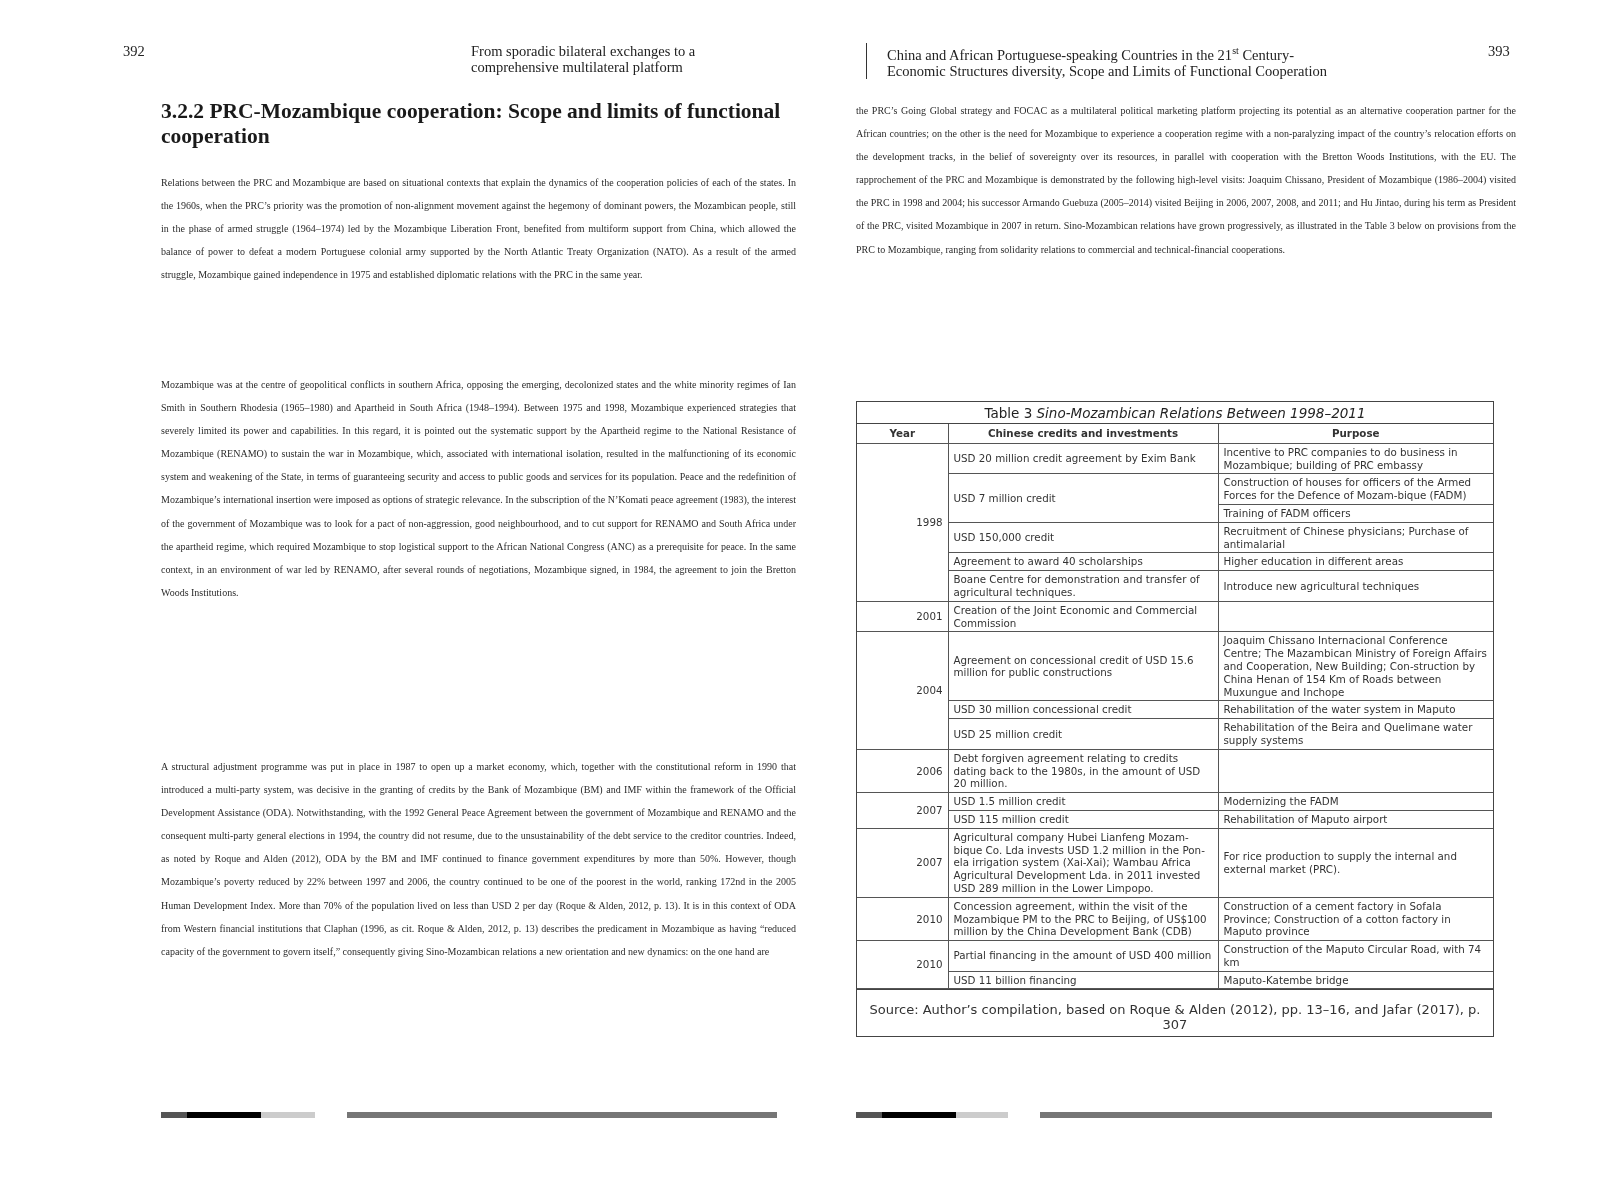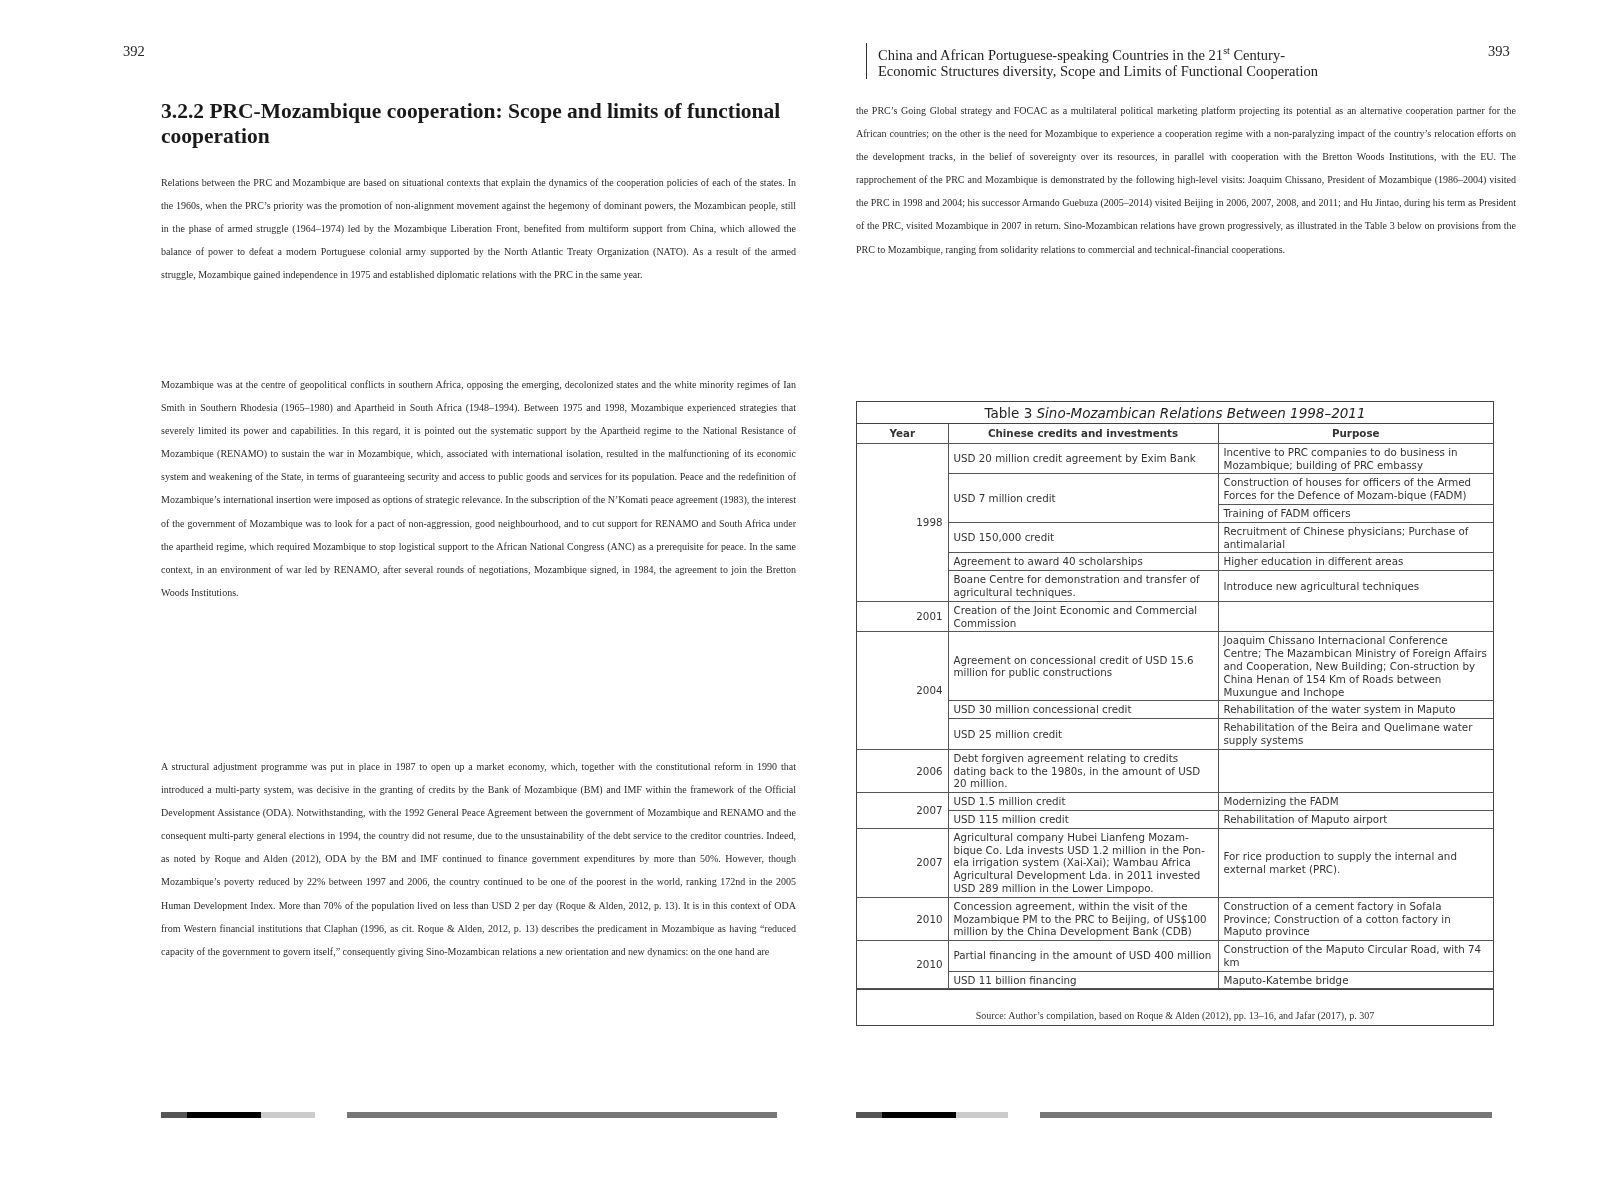--- a/index.html
+++ b/index.html
@@ -9,21 +9,21 @@
   }
   .page { position: absolute; top: 0; height: 1200px; }
   .page-left { left: 13px; width: 800px; margin-left: 48px; }
   .page-right { left: 800px; width: 800px; }
 
   .running-head { position: absolute; top: 43px; font-size: 14.5px; line-height: 16px; color: #222; }
   .pnum { position: absolute; top: 43px; font-size: 14.5px; color: #222; }
   .rh-left-a { left: 100px; width: 260px; }
   .rh-left-a .rule { display: inline-block; width: 92px; border-top: 1px solid #333; vertical-align: middle; margin-left: 10px; }
   .rh-left-b { left: 410px; width: 300px; }
-  .rh-right { left: 66px; width: 520px; padding-left: 11px; border-left: 1px solid #333; }
+  .rh-right { left: 66px; width: 520px; padding-left: 20px; border-left: 1px solid #333; }
   .rh-right sup { font-size: 10px; }
 
   .heading {
     position: absolute; left: 100px; top: 99px; width: 640px;
     font-size: 21.5px; font-weight: bold; line-height: 25px; color: #1a1a1a; margin: 0; font-family: Liberation Serif, serif;
   }
   .para {
     position: absolute; left: 100px; width: 635px; margin: 0;
     font-size: 10px; line-height: 23.1px; text-align: justify; color: #2b2b2b;
   }
@@ -38,33 +38,37 @@
   }
   .caption b { font-weight: normal; }
   .caption i { font-style: italic; }
   table { border-collapse: collapse; width: 100%; table-layout: fixed; }
   th, td { border: 1px solid #555; font-size: 10.3px; line-height: 12.8px; padding: 2px 5px; vertical-align: middle; }
   th { font-weight: bold; font-size: 10.3px; text-align: center; padding: 3px 5px; }
   td.year { text-align: right; }
   tr:first-child th { border-top: none; }
   th:first-child, td:first-child { border-left: none; }
   th:last-child, td:last-child { border-right: none; }
-  .source { text-align: center; font-size: 10px; padding: 20px 4px 4px 4px; border-top: 1.5px solid #444; font-family: Liberation Serif, serif; }
+  .source { text-align: center; font-size: 13px; padding: 12px 4px 4px 4px; border-top: 1.5px solid #444; }
 
   .footer-bar { position: absolute; top: 1112px; height: 6px; }
   .fb-a { background: #555; }
   .fb-b { background: #000; }
   .fb-c { background: #ccc; }
   .fb-d { background: #767676; }
 </style>
 </head>
 <body>
 
 <div class="page page-left">
   <span class="pnum" style="left:62px;">392</span>
+  <div class="running-head rh-left-b">
+    <div>From sporadic bilateral exchanges to a</div>
+    <div>comprehensive multilateral platform</div>
+  </div>
 
   <h2 class="heading">3.2.2 PRC-Mozambique cooperation: Scope and limits of functional cooperation</h2>
 
   <p class="para" style="top:171px;">Relations between the PRC and Mozambique are based on situational contexts that explain the dynamics of the cooperation policies of each of the states. In the 1960s, when the PRC’s priority was the promotion of non-alignment movement against the hegemony of dominant powers, the Mozambican people, still in the phase of armed struggle (1964–1974) led by the Mozambique Liberation Front, benefited from multiform support from China, which allowed the balance of power to defeat a modern Portuguese colonial army supported by the North Atlantic Treaty Organization (NATO). As a result of the armed struggle, Mozambique gained independence in 1975 and established diplomatic relations with the PRC in the same year.</p>
   <p class="para" style="top:373px;">Mozambique was at the centre of geopolitical conflicts in southern Africa, opposing the emerging, decolonized states and the white minority regimes of Ian Smith in Southern Rhodesia (1965–1980) and Apartheid in South Africa (1948–1994). Between 1975 and 1998, Mozambique experienced strategies that severely limited its power and capabilities. In this regard, it is pointed out the systematic support by the Apartheid regime to the National Resistance of Mozambique (RENAMO) to sustain the war in Mozambique, which, associated with international isolation, resulted in the malfunctioning of its economic system and weakening of the State, in terms of guaranteeing security and access to public goods and services for its population. Peace and the redefinition of Mozambique’s international insertion were imposed as options of strategic relevance. In the subscription of the N’Komati peace agreement (1983), the interest of the government of Mozambique was to look for a pact of non-aggression, good neighbourhood, and to cut support for RENAMO and South Africa under the apartheid regime, which required Mozambique to stop logistical support to the African National Congress (ANC) as a prerequisite for peace. In the same context, in an environment of war led by RENAMO, after several rounds of negotiations, Mozambique signed, in 1984, the agreement to join the Bretton Woods Institutions.</p>
   <p class="para" style="top:755px;">A structural adjustment programme was put in place in 1987 to open up a market economy, which, together with the constitutional reform in 1990 that introduced a multi-party system, was decisive in the granting of credits by the Bank of Mozambique (BM) and IMF within the framework of the Official Development Assistance (ODA). Notwithstanding, with the 1992 General Peace Agreement between the government of Mozambique and RENAMO and the consequent multi-party general elections in 1994, the country did not resume, due to the unsustainability of the debt service to the creditor countries. Indeed, as noted by Roque and Alden (2012), ODA by the BM and IMF continued to finance government expenditures by more than 50%. However, though Mozambique’s poverty reduced by 22% between 1997 and 2006, the country continued to be one of the poorest in the world, ranking 172nd in the 2005 Human Development Index. More than 70% of the population lived on less than USD 2 per day (Roque &amp; Alden, 2012, p. 13). It is in this context of ODA from Western financial institutions that Claphan (1996, as cit. Roque &amp; Alden, 2012, p. 13) describes the predicament in Mozambique as having “reduced capacity of the government to govern itself,” consequently giving Sino-Mozambican relations a new orientation and new dynamics: on the one hand are</p>
 
   <div class="footer-bar fb-a" style="left:100px; width:26px;"></div>
   <div class="footer-bar fb-b" style="left:126px; width:74px;"></div>
   <div class="footer-bar fb-c" style="left:200px; width:54px;"></div>

